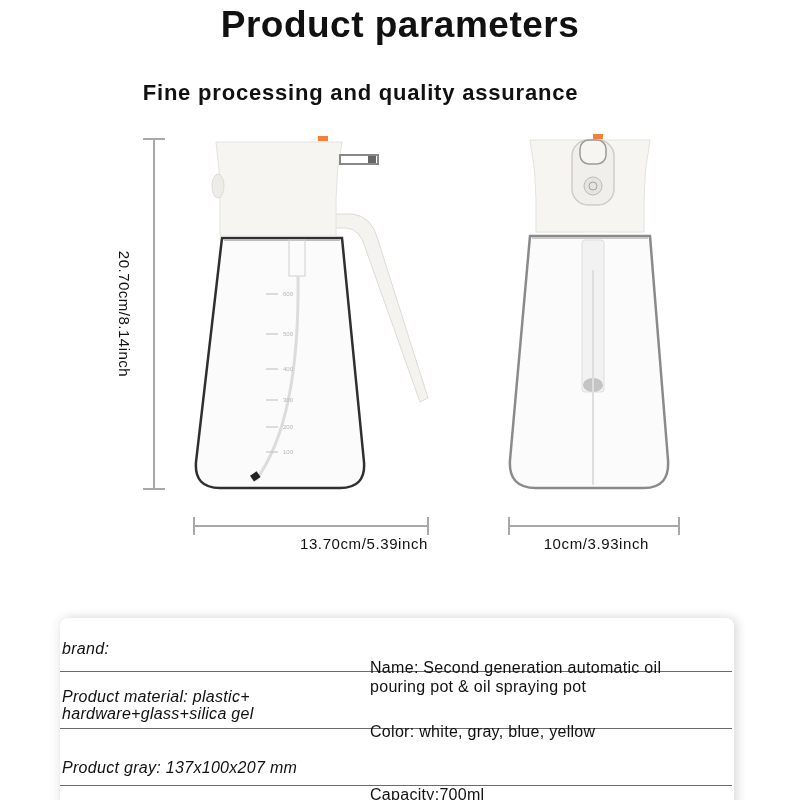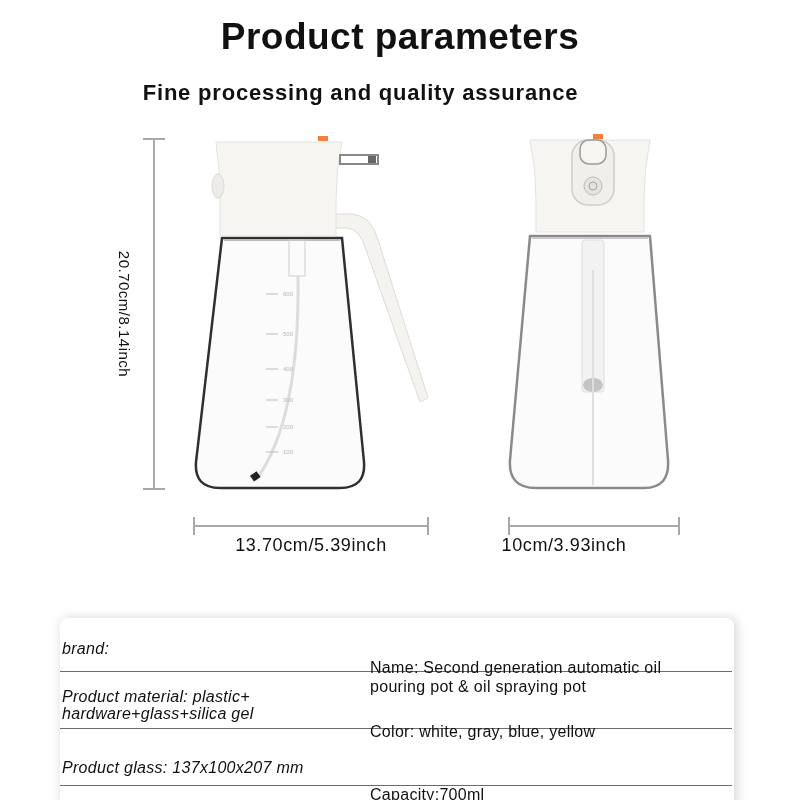--- a/index.html
+++ b/index.html
@@ -1,36 +1,36 @@
 <!DOCTYPE html>
 <html><head>
 <meta charset="utf-8">
 <style>
   html, body { margin:0; padding:0; }
   body {
     width:800px; height:800px; overflow:hidden; background:#ffffff;
     position:relative; font-family:"Liberation Sans", sans-serif; color:#111;
   }
   .title {
-    position:absolute; left:0; width:800px; top:16px; text-align:center;
+    position:absolute; left:0; width:800px; top:4px; text-align:center;
     font-size:37px; font-weight:bold; letter-spacing:0.5px; margin:0;
   }
   .subtitle {
     position:absolute; left:0; width:721px; top:80px; text-align:center;
     font-size:22px; font-weight:bold; letter-spacing:0.8px;
   }
   .vdim-line { position:absolute; left:153px; top:139px; width:2px; height:350px; background:#a8a8a8; }
   .vdim-cap { position:absolute; left:143px; width:22px; height:2px; background:#a8a8a8; }
   .vdim-label {
     position:absolute; left:124px; top:314px; transform:translate(-50%,-50%) rotate(90deg);
     font-size:15px; white-space:nowrap; letter-spacing:0.5px;
   }
   .hdim-line { position:absolute; height:2px; background:#a8a8a8; top:525px; }
   .hdim-cap { position:absolute; width:2px; height:18px; background:#a8a8a8; top:517px; }
-  .hdim-label { position:absolute; top:535px; font-size:18px; letter-spacing:0.6px; text-align:center; }
+  .hdim-label { position:absolute; top:535px; font-size:15px; letter-spacing:0.6px; text-align:right; }
   .product { position:absolute; }
   .card {
     position:absolute; left:60px; top:618px; width:674px; height:200px;
     background:#fff; border-radius:8px;
     box-shadow: 0 0 12px rgba(0,0,0,0.12), 6px 0 10px rgba(0,0,0,0.06);
   }
   .row { position:absolute; left:60px; width:672px; border-bottom:1.5px solid #6b6b6b; }
   .cell { position:absolute; font-size:16px; line-height:19px; letter-spacing:0.3px; color:#111; }
   .cell.left { left:2px; width:300px;font-style:italic; }
   .cell.right { left:310px; width:360px;margin-top:28px; }
@@ -117,15 +117,15 @@
 
 <div class="row" style="top:618px;height:53px">
   <div class="cell left" style="top:21px">brand:</div>
   <div class="cell right" style="top:12px;width:340px">Name: Second generation automatic oil pouring pot &amp; oil spraying pot</div>
 </div>
 <div class="row" style="top:672px;height:56px">
   <div class="cell right" style="top:22px">Color: white, gray, blue, yellow</div>
   <div class="cell left" style="top:16px;width:260px;line-height:17px">Product material: plastic+ hardware+glass+silica gel</div>
 </div>
 <div class="row" style="top:729px;height:56px">
-  <div class="cell left" style="top:29px">Product glass: 137x100x207 mm</div>
+  <div class="cell left" style="top:29px">Product gray: 137x100x207 mm</div>
   <div class="cell right" style="top:28px">Capacity:700ml</div>
 </div>
 
 </body></html>

